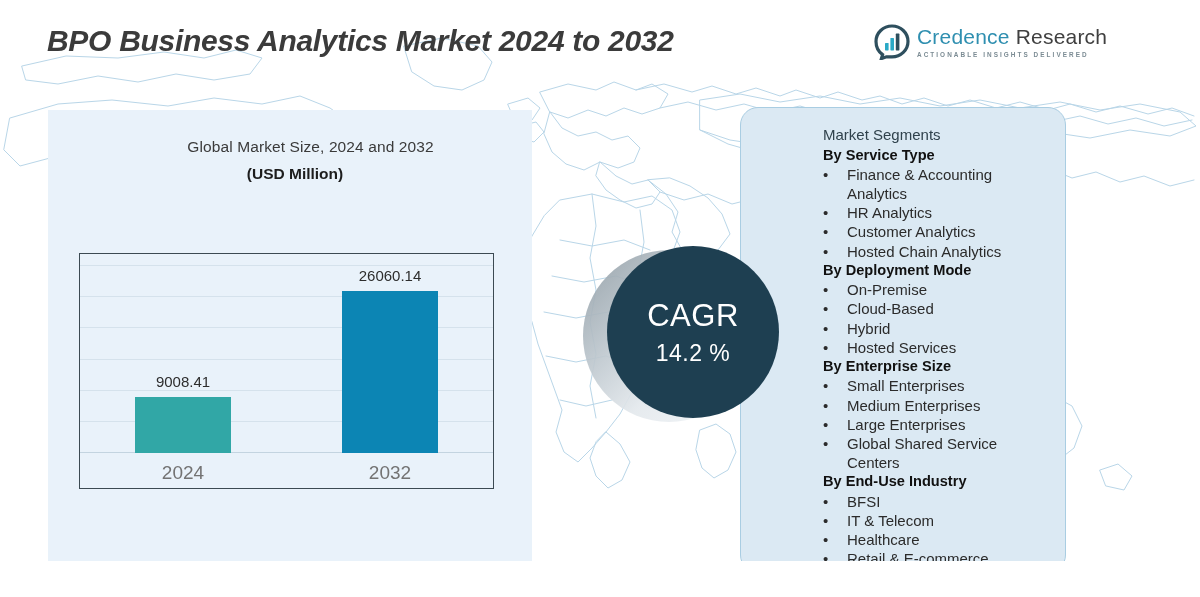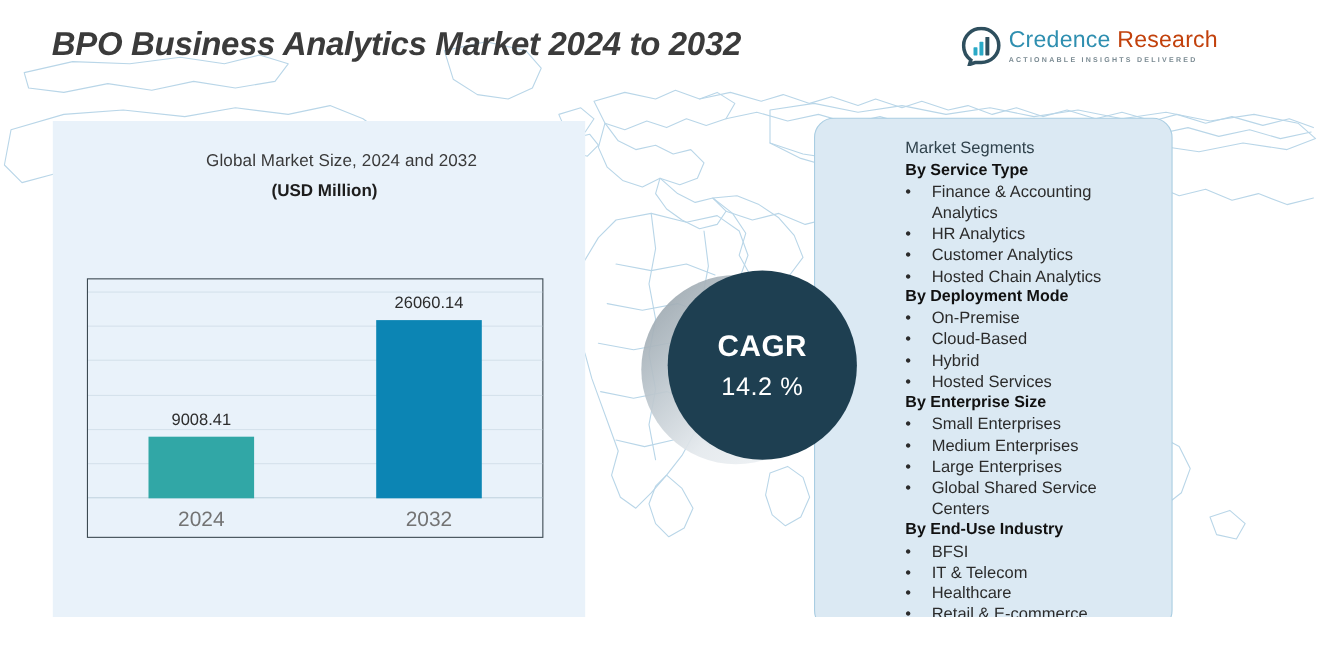--- a/index.html
+++ b/index.html
@@ -27,21 +27,21 @@
     position:absolute; left:47px; top:24px; z-index:6;
     font-size:30px; font-weight:bold; font-style:italic;
     color:#3b3b3b; letter-spacing:-0.3px; white-space:nowrap;
   }
 
   
   #logo { position:absolute; left:874px; top:24px; z-index:6; display:flex; align-items:center; gap:7px; }
   #logo-mark { width:36px; height:36px; flex:0 0 36px; }
   #logo-text { display:flex; flex-direction:column; justify-content:center; }
   #logo-name { font-size:21px; color:#2f8fb0; letter-spacing:.2px; line-height:1.05; white-space:nowrap; }
-  #logo-name .lw2 { color:#c2410c; }
+  #logo-name .lw2 { color:#404040; }
   #logo-tag {
     font-size:6.4px; color:#7b8b93; letter-spacing:2.05px;
     text-transform:uppercase; font-weight:bold; margin-top:2px; white-space:nowrap;
   }
 
   
   #chart-head { position:absolute; left:48px; top:138px; width:484px; z-index:4; text-align:center; }
   #chart-title { font-size:15.5px; color:#3a3a3a; letter-spacing:.1px;margin-left:41px; }
   #chart-subtitle { font-size:15.5px; color:#1d1d1d; font-weight:bold; margin-top:9px;padding-left:10px; }
 
@@ -68,21 +68,21 @@
   #cagr-shadow {
     position:absolute; left:0; top:4px; width:172px; height:172px; border-radius:50%;
     background:linear-gradient(135deg,#8e9aa2 0%, #b9c3ca 32%, #e4e9ed 62%, #f3f6f8 100%);
     opacity:.92;
   }
   #cagr-circle {
     position:absolute; left:24px; top:0; width:172px; height:172px; border-radius:50%;
     background:#1e3f51; display:flex; flex-direction:column;
     align-items:center; justify-content:center; color:#fff;
   }
-  #cagr-label { font-size:27px; font-weight:bold; letter-spacing:.5px; line-height:1; }
+  #cagr-label { font-size:31px; font-weight:normal; letter-spacing:.5px; line-height:1; }
   #cagr-value { font-size:23px; margin-top:11px; letter-spacing:.5px; line-height:1; }
 
   
   #segments-panel {
     position:absolute; left:740px; top:107px; width:326px; height:466px;
     background:#dbe9f3; border:1px solid #a9cde2; border-radius:18px; z-index:4;
     padding:17px 24px 10px 82px; overflow:hidden;
   }
   #seg-heading { font-size:15px; color:#30424c; line-height:1.3; margin-bottom:1px; }
   .seg-group-title { font-size:14.6px; font-weight:bold; color:#111; line-height:1.33; }

